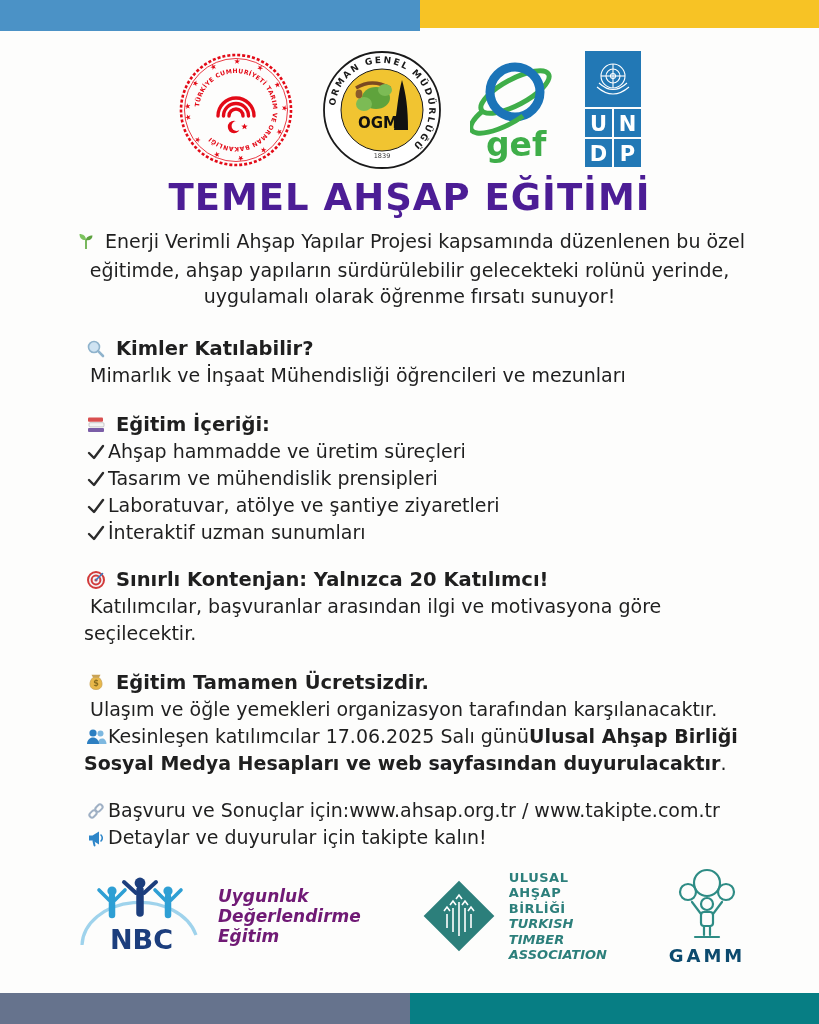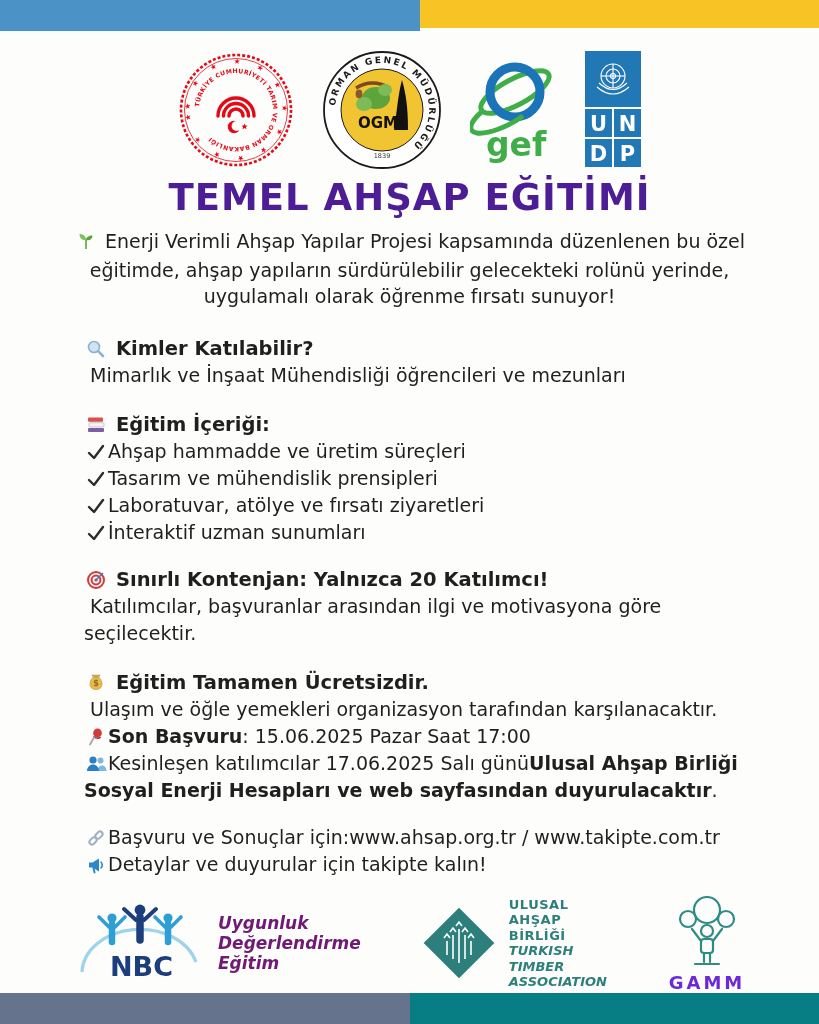--- a/index.html
+++ b/index.html
@@ -194,21 +194,21 @@
             </svg>
         </span>
         <span>Tasarım ve mühendislik prensipleri</span>
       </div>
       <div class="line check-item">
         <span class="ic">
           <svg width="18" height="18" viewBox="0 0 18 18">
               <path d="M2 10 L7 15 L16 3" stroke="#2b2b2b" stroke-width="2.4" fill="none" stroke-linecap="round" stroke-linejoin="round"></path>
             </svg>
         </span>
-        <span>Laboratuvar, atölye ve fırsatı ziyaretleri</span>
+        <span>Laboratuvar, atölye ve şantiye ziyaretleri</span>
       </div>
       <div class="line check-item">
         <span class="ic">
           <svg width="18" height="18" viewBox="0 0 18 18">
               <path d="M2 10 L7 15 L16 3" stroke="#2b2b2b" stroke-width="2.4" fill="none" stroke-linecap="round" stroke-linejoin="round"></path>
             </svg>
         </span>
         <span>İnteraktif uzman sunumları</span>
       </div>
     </div>
@@ -237,43 +237,32 @@
             <path d="M7 4.5 L5.5 1.8 H14.5 L13 4.5 Z" fill="#c9a356"></path>
             <path d="M7 4.5 C2.8 8 2.2 16.5 10 16.5 C17.8 16.5 17.2 8 13 4.5 Z" fill="#E8B84B" stroke="#c9a356" stroke-width="0.8"></path>
             <text x="10" y="13" font-size="8" font-weight="bold" fill="#8a6d1f" text-anchor="middle">$</text>
           </svg>
         </span>
         <span>Eğitim Tamamen Ücretsizdir.</span>
       </div>
       <div class="line sec-body">Ulaşım ve öğle yemekleri organizasyon tarafından karşılanacaktır.</div>
       <div class="line">
         <span class="ic">
-          <svg width="20" height="20" viewBox="0 0 20 20">
-            <circle cx="11.5" cy="6" r="4.4" fill="#d23b3b"></circle>
-            <path d="M7.6 9.3 a5 5 0 0 0 7 .8" fill="none" stroke="#a82828" stroke-width="1.4"></path>
-            <line x1="8.2" y1="10.2" x2="4" y2="17.5" stroke="#9aa6b0" stroke-width="1.7" stroke-linecap="round"></line>
-          </svg>
-        </span>
-        <span class="b">Son Başvuru</span>
-          <span>: 15.06.2025 Pazar Saat 17:00</span>
-      </div>
-      <div class="line">
-        <span class="ic">
           <svg width="22" height="20" viewBox="0 0 22 20">
             <circle cx="15.5" cy="6.5" r="3" fill="#7db8e0"></circle>
             <path d="M12.3 17 c.4-3.6 2.4-5.6 4.9-5.6 2.2 0 4.2 2 4.3 5.6 z" fill="#7db8e0"></path>
             <circle cx="8" cy="6" r="3.6" fill="#2d7fc1"></circle>
             <path d="M2 17 c0-4.2 3-6.6 6-6.6 s6 2.4 6 6.6 z" fill="#2d7fc1"></path>
           </svg>
         </span>
         <span>Kesinleşen katılımcılar 17.06.2025 Salı günü </span>
           <span class="b">Ulusal Ahşap Birliği</span>
       </div>
       <div class="line">
-        <span class="b">Sosyal Enerji Hesapları ve web sayfasından duyurulacaktır</span>
+        <span class="b">Sosyal Medya Hesapları ve web sayfasından duyurulacaktır</span>
           <span>.</span>
       </div>
     </div>
 
     <div class="section mt20">
       <div class="line">
         <span class="ic">
           <svg width="20" height="20" viewBox="0 0 20 20">
             <g transform="rotate(45 10 10)" stroke="#9fb0c4" fill="none" stroke-width="2" stroke-linecap="round">
               <rect x="7.4" y="1.8" width="5.2" height="8" rx="2.6"></rect>
@@ -365,20 +354,20 @@
           <circle cx="61" cy="25" r="8"></circle>
           <circle cx="42" cy="37" r="6"></circle>
           <rect x="36" y="45" width="12" height="14" rx="3"></rect>
           <path d="M36 47 L27 35"></path>
           <path d="M48 47 L57 35"></path>
           <path d="M39 59 v9"></path>
           <path d="M45 59 v9"></path>
           <path d="M30 70 h24"></path>
         </g>
       </svg>
-      <div style="margin-top:4px; font-size:18px; font-weight:bold; letter-spacing:3px; color:#6d28d9;">GAMM</div>
+      <div style="margin-top:4px; font-size:18px; font-weight:bold; letter-spacing:3px; color:#0c4a6e;">GAMM</div>
     </div>
   </div>
 
   <div class="bar bottombar-slate"></div>
   <div class="bar bottombar-teal"></div>
 
 </div>
 
 </body></html>

